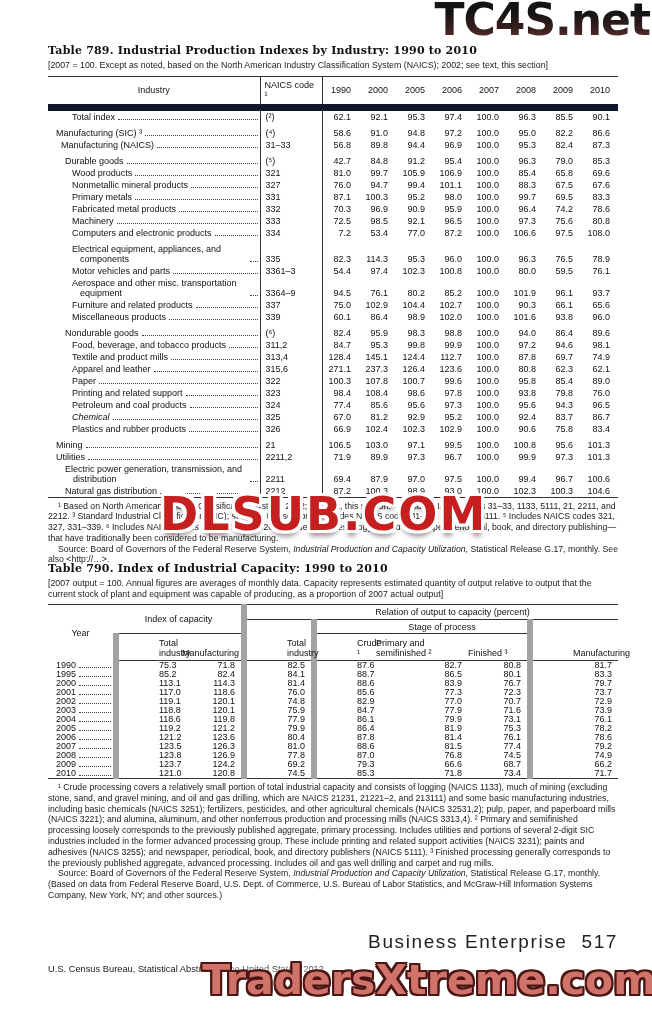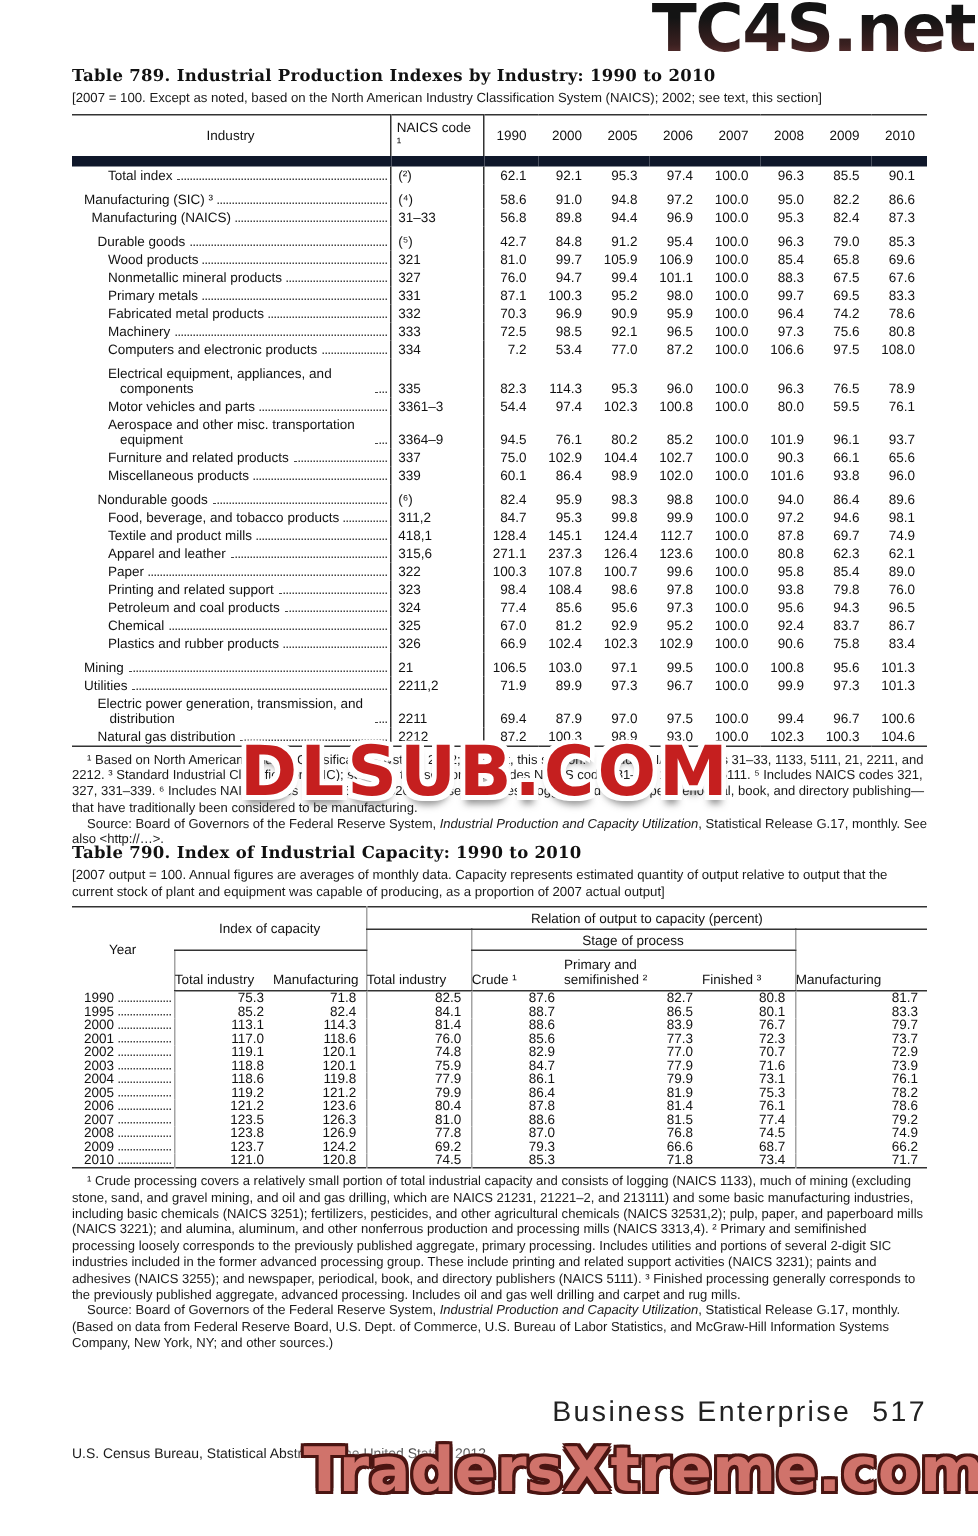--- a/index.html
+++ b/index.html
@@ -45,21 +45,21 @@
   #t789 thead .yh{text-align:right;padding-right:8px;}
   #t789 .vr{border-right:1px solid #333;}
   #t789 td.lblcell{padding-top:1px;}
   #t789 td.naics{padding-left:5px;white-space:nowrap;}
   #t789 tr.gap td{padding-top:5px;}
   #t789 tbody td{padding-bottom:1px;}
 
   
   #t790{border-top:1px solid #333;border-bottom:1px solid #333;}
   #t790 th{font-size:9px;vertical-align:middle;}
-  #t790 .bl{border-left:1px solid #a3a3a3;}
+  #t790 .bl{border-left:6px solid #a3a3a3;padding-left:40px;}
   #t790 .bb{border-bottom:1px solid #333;}
   #t790 thead .r1 th{height:14px;text-align:center;}
   #t790 thead .r2 th,#t790 thead .r2 td{height:13px;text-align:center;}
   #t790 thead .r3 th{height:24px;text-align:left;padding-right:6px;vertical-align:bottom;padding-bottom:2px;border-bottom:1px solid #333;}
   #t790 thead th.yearh{text-align:center;vertical-align:middle;}
   #t790 tbody td{padding-bottom:0;height:9px;line-height:9px;}
   #t790 tbody td.num{padding-right:6px;}
 
   
   .fnote{font-size:8.7px;line-height:10.8px;margin-top:3px;color:#1a1a1a;}
@@ -392,21 +392,21 @@
             <td class="num">94.6</td>
             <td class="num">98.1</td>
           </tr>
           <tr>
             <td class="lblcell vr" style="padding-left: 24px;">
               <div class="lbl">
                 <span class="txt">Textile and product mills</span>
                 <span class="dots"></span>
               </div>
             </td>
-            <td class="naics vr">418,1</td>
+            <td class="naics vr">313,4</td>
             <td class="num">128.4</td>
             <td class="num">145.1</td>
             <td class="num">124.4</td>
             <td class="num">112.7</td>
             <td class="num">100.0</td>
             <td class="num">87.8</td>
             <td class="num">69.7</td>
             <td class="num">74.9</td>
           </tr>
           <tr>
@@ -471,21 +471,21 @@
             <td class="num">77.4</td>
             <td class="num">85.6</td>
             <td class="num">95.6</td>
             <td class="num">97.3</td>
             <td class="num">100.0</td>
             <td class="num">95.6</td>
             <td class="num">94.3</td>
             <td class="num">96.5</td>
           </tr>
           <tr>
-            <td class="lblcell vr" style="padding-left: 24px;">
+            <td class="lblcell vr" style="padding-left: 24px; font-style: italic;">
               <div class="lbl">
                 <span class="txt">Chemical</span>
                 <span class="dots"></span>
               </div>
             </td>
             <td class="naics vr">325</td>
             <td class="num">67.0</td>
             <td class="num">81.2</td>
             <td class="num">92.9</td>
             <td class="num">95.2</td>

